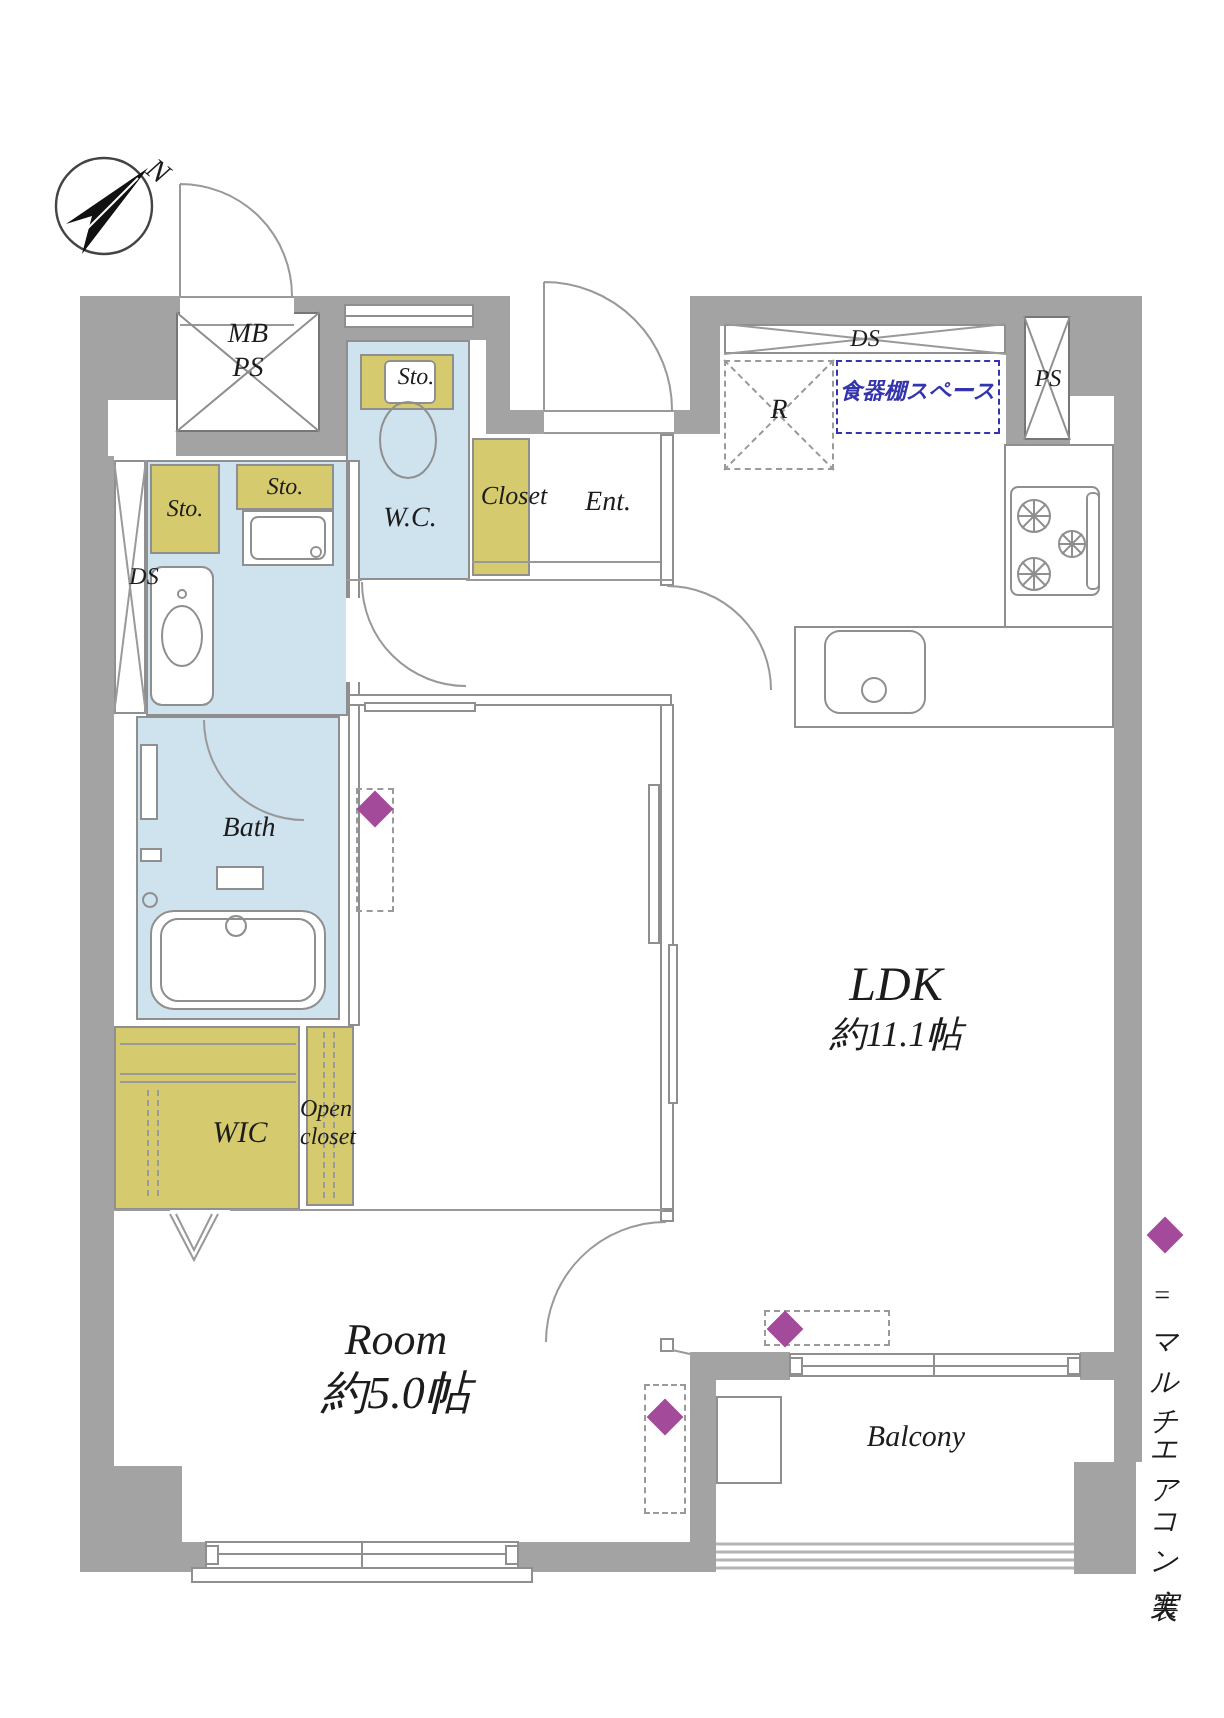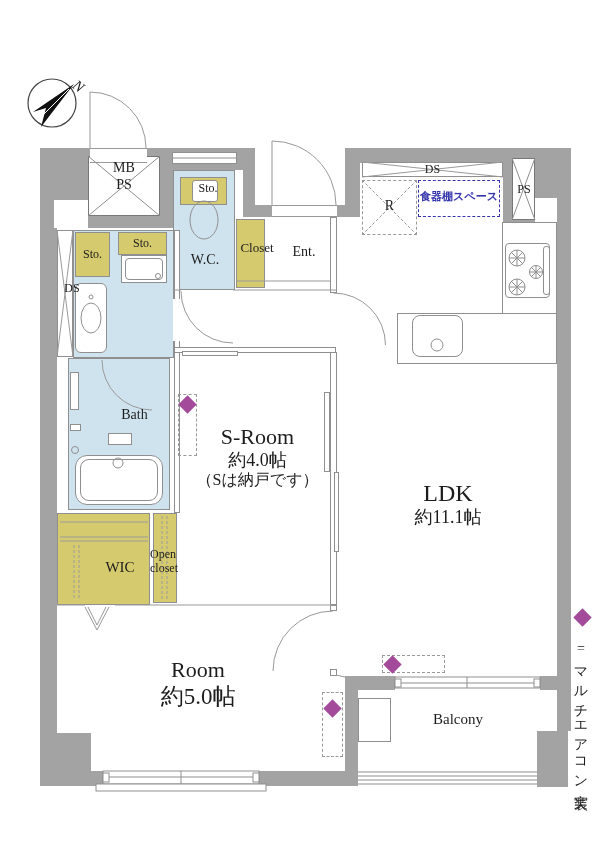--- a/index.html
+++ b/index.html
@@ -6,21 +6,21 @@
   #plan{position:relative;width:612px;height:859px;background:#fff;overflow:hidden;
         font-family:"Liberation Serif","DejaVu Serif",serif;}
   .wall{position:absolute;background:#a3a3a3;}
   .white{position:absolute;background:#fff;}
   .blue{position:absolute;background:#cfe3ef;}
   .yellow{position:absolute;background:#d6ca6e;}
   .b1{border:1px solid #8f8f8f;box-sizing:border-box;}
   .b2{border:1px solid #777;box-sizing:border-box;}
   .dash{border:1px dashed #9a9a9a;box-sizing:border-box;background:transparent;}
   .dashblue{border:1px dashed #3434ac;box-sizing:border-box;}
-  .lbl{position:absolute;color:#1c1c1c;text-align:center;line-height:1.18;white-space:nowrap;}
+  .lbl{position:absolute;color:#1c1c1c;text-align:center;line-height:1.18;white-space:nowrap;font-style:italic;}
   .diamond{position:absolute;width:13px;height:13px;background:#a34a9b;transform:rotate(45deg);}
   .vtext{writing-mode:vertical-rl;text-orientation:upright;letter-spacing:2px;}
   svg{position:absolute;left:0;top:0;}
 </style>
 </head>
 <body>
 
 <div id="plan">
 
   <div class="wall" style="left:40px;top:148px;width:133px;height:80px;"></div>
@@ -223,27 +223,22 @@
   <div class="lbl" style="left:362px;top:198px;width:55px;font-size:14px;">R</div>
   <div class="lbl" style="left:418px;top:190px;width:82px;font-size:11px;color:#3434ac;font-weight:bold;">食器棚スペース</div>
 
   <div class="lbl" style="left:190px;top:181px;width:36px;font-size:12px;">Sto.</div>
   <div class="lbl" style="left:75px;top:247px;width:35px;font-size:12px;">Sto.</div>
   <div class="lbl" style="left:118px;top:236px;width:49px;font-size:12px;">Sto.</div>
   <div class="lbl" style="left:180px;top:252px;width:50px;font-size:14px;">W.C.</div>
   <div class="lbl" style="left:234px;top:240px;width:46px;font-size:13px;">Closet</div>
   <div class="lbl" style="left:282px;top:244px;width:44px;font-size:14px;">Ent.</div>
 
-  <div class="lbl" style="left:107px;top:407px;width:55px;font-size:14px;">Bath</div>
-
-  <div class="lbl" style="left:175px;top:424px;width:165px;">
-    <span style="font-size:22px;">S-Room</span><br>
-    <span style="font-size:18px;">約4.0帖</span><br>
-    <span style="font-size:16px;">（Sは納戸です）</span>
-  </div>
+  <div class="lbl" style="left:97px;top:407px;width:55px;font-size:14px;">Bath</div>
+
 
   <div class="lbl" style="left:392px;top:479px;width:112px;">
     <span style="font-size:24px;">LDK</span><br>
     <span style="font-size:18px;">約11.1帖</span>
   </div>
 
   <div class="lbl" style="left:85px;top:559px;width:70px;font-size:15px;">WIC</div>
   <div class="lbl" style="left:150px;top:547px;width:46px;font-size:12px;text-align:left;">
     <span>Open</span><br>
     <span>closet</span>

